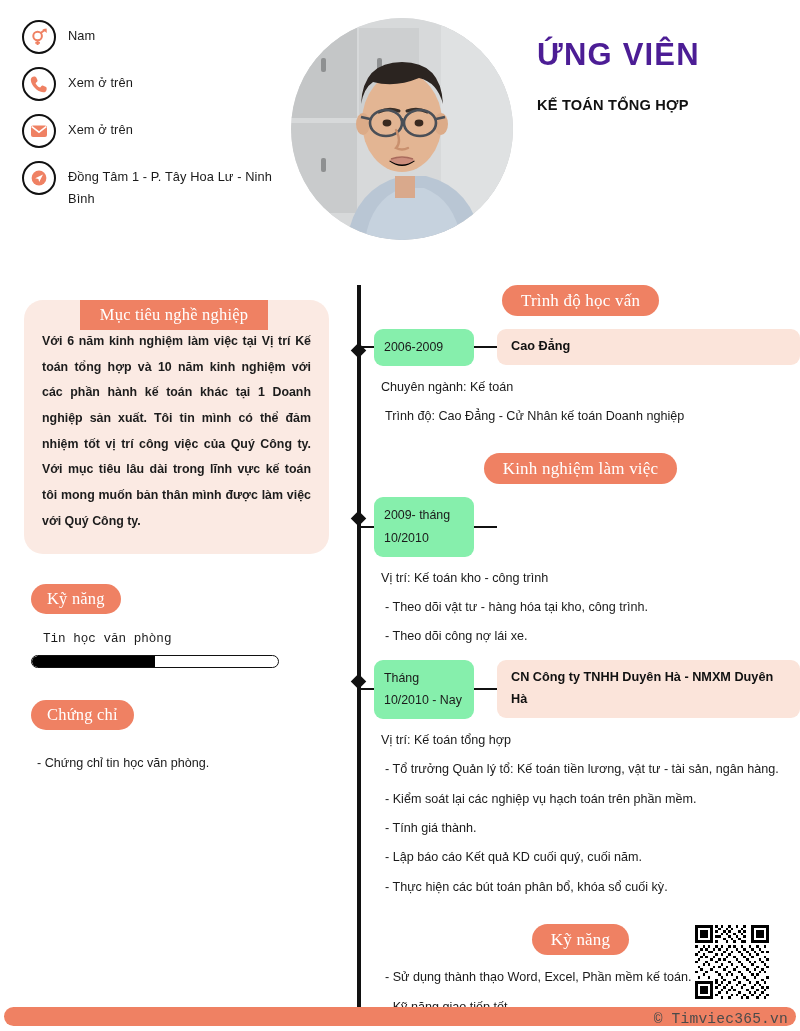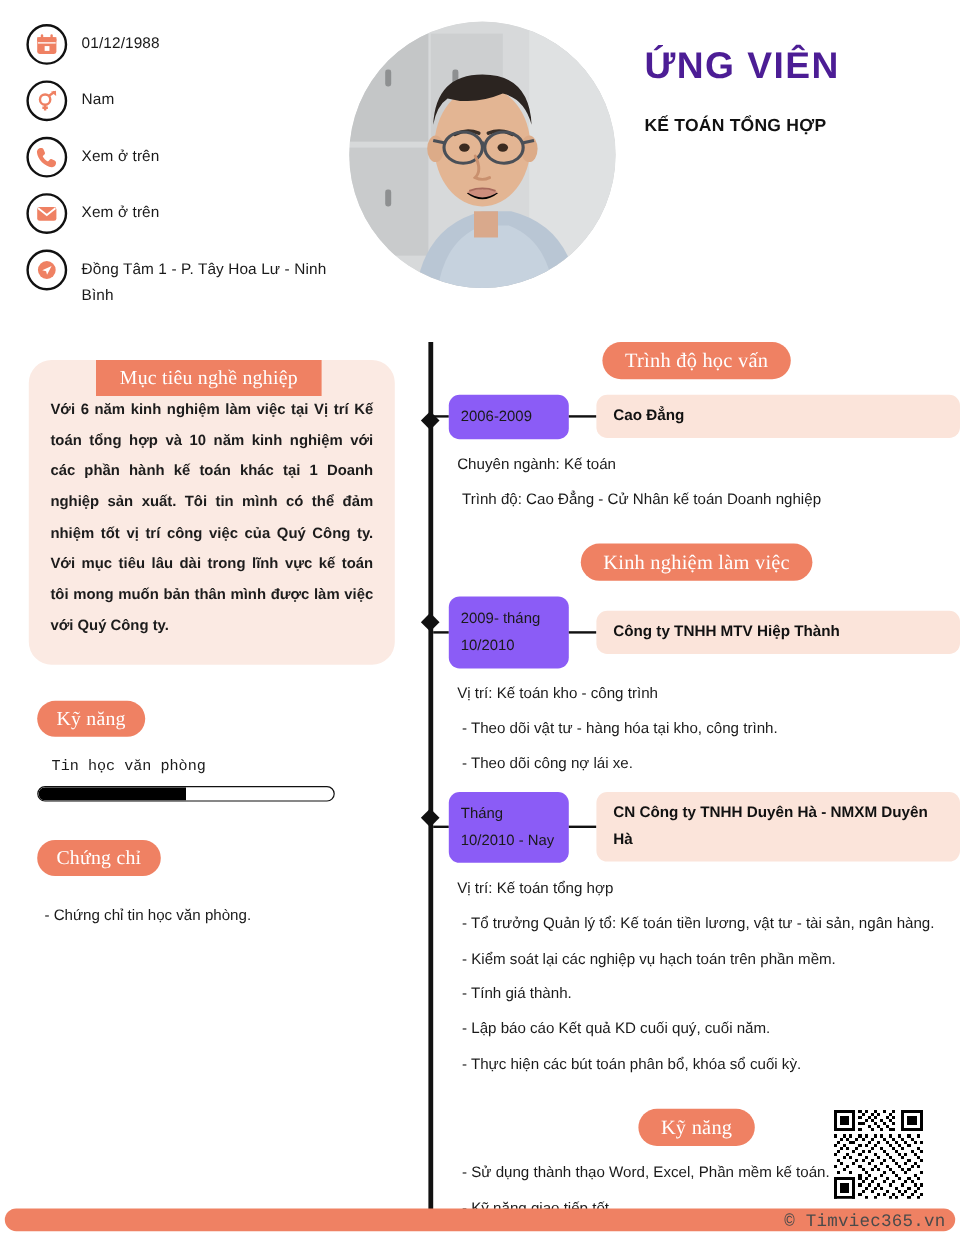--- a/index.html
+++ b/index.html
@@ -217,21 +217,21 @@
     align-items: center;
   }
   .tl-connector-a {
     flex: 0 0 auto;
     width: 13px; height: 2px;
     background: #111111;
   }
   .tl-date {
     flex: 0 0 auto;
     width: 100px;
-    background: #8b5cf6;
+    background: #86efac;
     border-radius: 9px;
     padding: 7px 10px;
     box-sizing: border-box;
     font-size: 12.4px;
     color: #1a1a1a;
     line-height: 1.82;
   }
   .tl-connector-b {
     flex: 0 0 auto;
     height: 2px;
@@ -289,33 +289,20 @@
 </style>
 </head>
 <body>
 
 <div id="cv">
 
   <div class="header">
 
     <div class="contact-list">
 
-      <div class="contact-row">
-        <span class="c-icon">
-          <svg width="20" height="20" viewBox="0 0 20 20">
-            <rect x="2" y="4" width="16" height="14" rx="2" fill="#ef8163"></rect>
-            <rect x="2" y="4" width="16" height="3.4" fill="#ef8163"></rect>
-            <rect x="5" y="1.6" width="2" height="3.6" rx="1" fill="#ef8163"></rect>
-            <rect x="13" y="1.6" width="2" height="3.6" rx="1" fill="#ef8163"></rect>
-            <rect x="2.6" y="8.2" width="14.8" height="1.1" fill="#ffffff"></rect>
-            <rect x="8.2" y="11.4" width="4" height="4" fill="#ffffff"></rect>
-          </svg>
-        </span>
-        <span class="c-text">01/12/1988</span>
-      </div>
 
       <div class="contact-row">
         <span class="c-icon">
           <svg width="20" height="20" viewBox="0 0 20 20">
             <circle cx="8.6" cy="9" r="4.3" fill="none" stroke="#ef8163" stroke-width="2"></circle>
             <line x1="8.6" y1="13.3" x2="8.6" y2="18" stroke="#ef8163" stroke-width="2"></line>
             <line x1="6.3" y1="15.8" x2="10.9" y2="15.8" stroke="#ef8163" stroke-width="2"></line>
             <line x1="11.6" y1="6" x2="16.6" y2="2.4" stroke="#ef8163" stroke-width="2"></line>
             <polygon points="17.6,1.6 17.8,6 13.4,2.4" fill="#ef8163"></polygon>
           </svg>
@@ -459,21 +446,20 @@
     <div class="sec-head-wrap">
       <span class="pill pill-right">Kinh nghiệm làm việc</span>
     </div>
 
     <div class="tl-entry">
       <div class="tl-diamond"></div>
       <div class="tl-row">
         <div class="tl-connector-a"></div>
         <div class="tl-date">2009- tháng 10/2010</div>
         <div class="tl-connector-b"></div>
-        <div class="tl-title">Công ty TNHH MTV Hiệp Thành</div>
       </div>
       <div class="tl-body">
         <div class="tl-line">Vị trí: Kế toán kho - công trình</div>
         <div class="tl-line indent">- Theo dõi vật tư - hàng hóa tại kho, công trình.</div>
         <div class="tl-line indent">- Theo dõi công nợ lái xe.</div>
       </div>
     </div>
 
     <div class="tl-entry">
       <div class="tl-diamond"></div>

